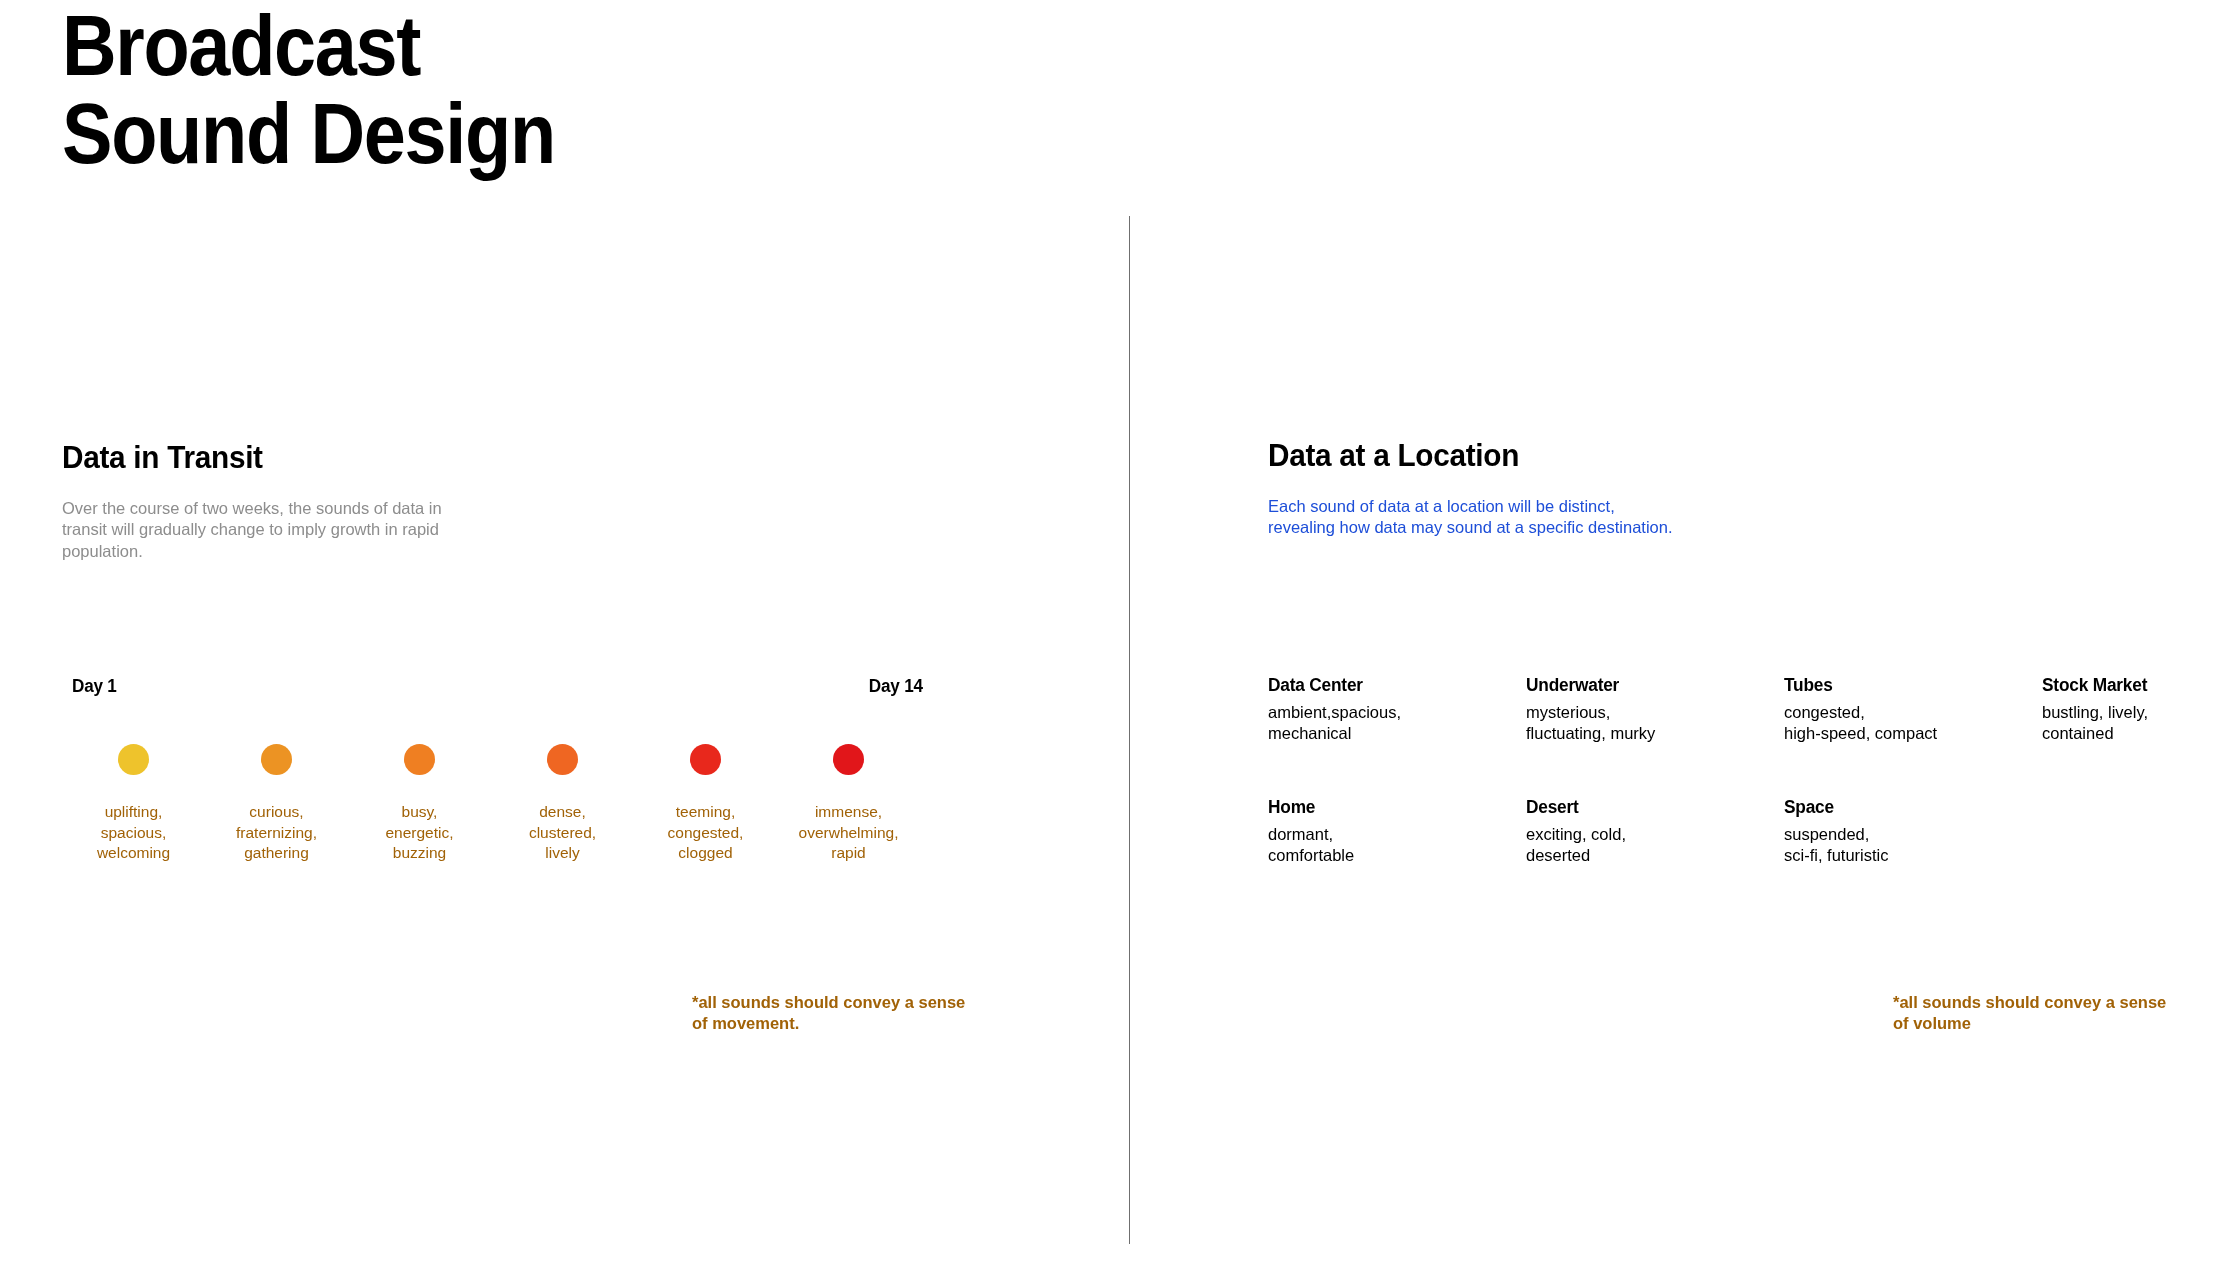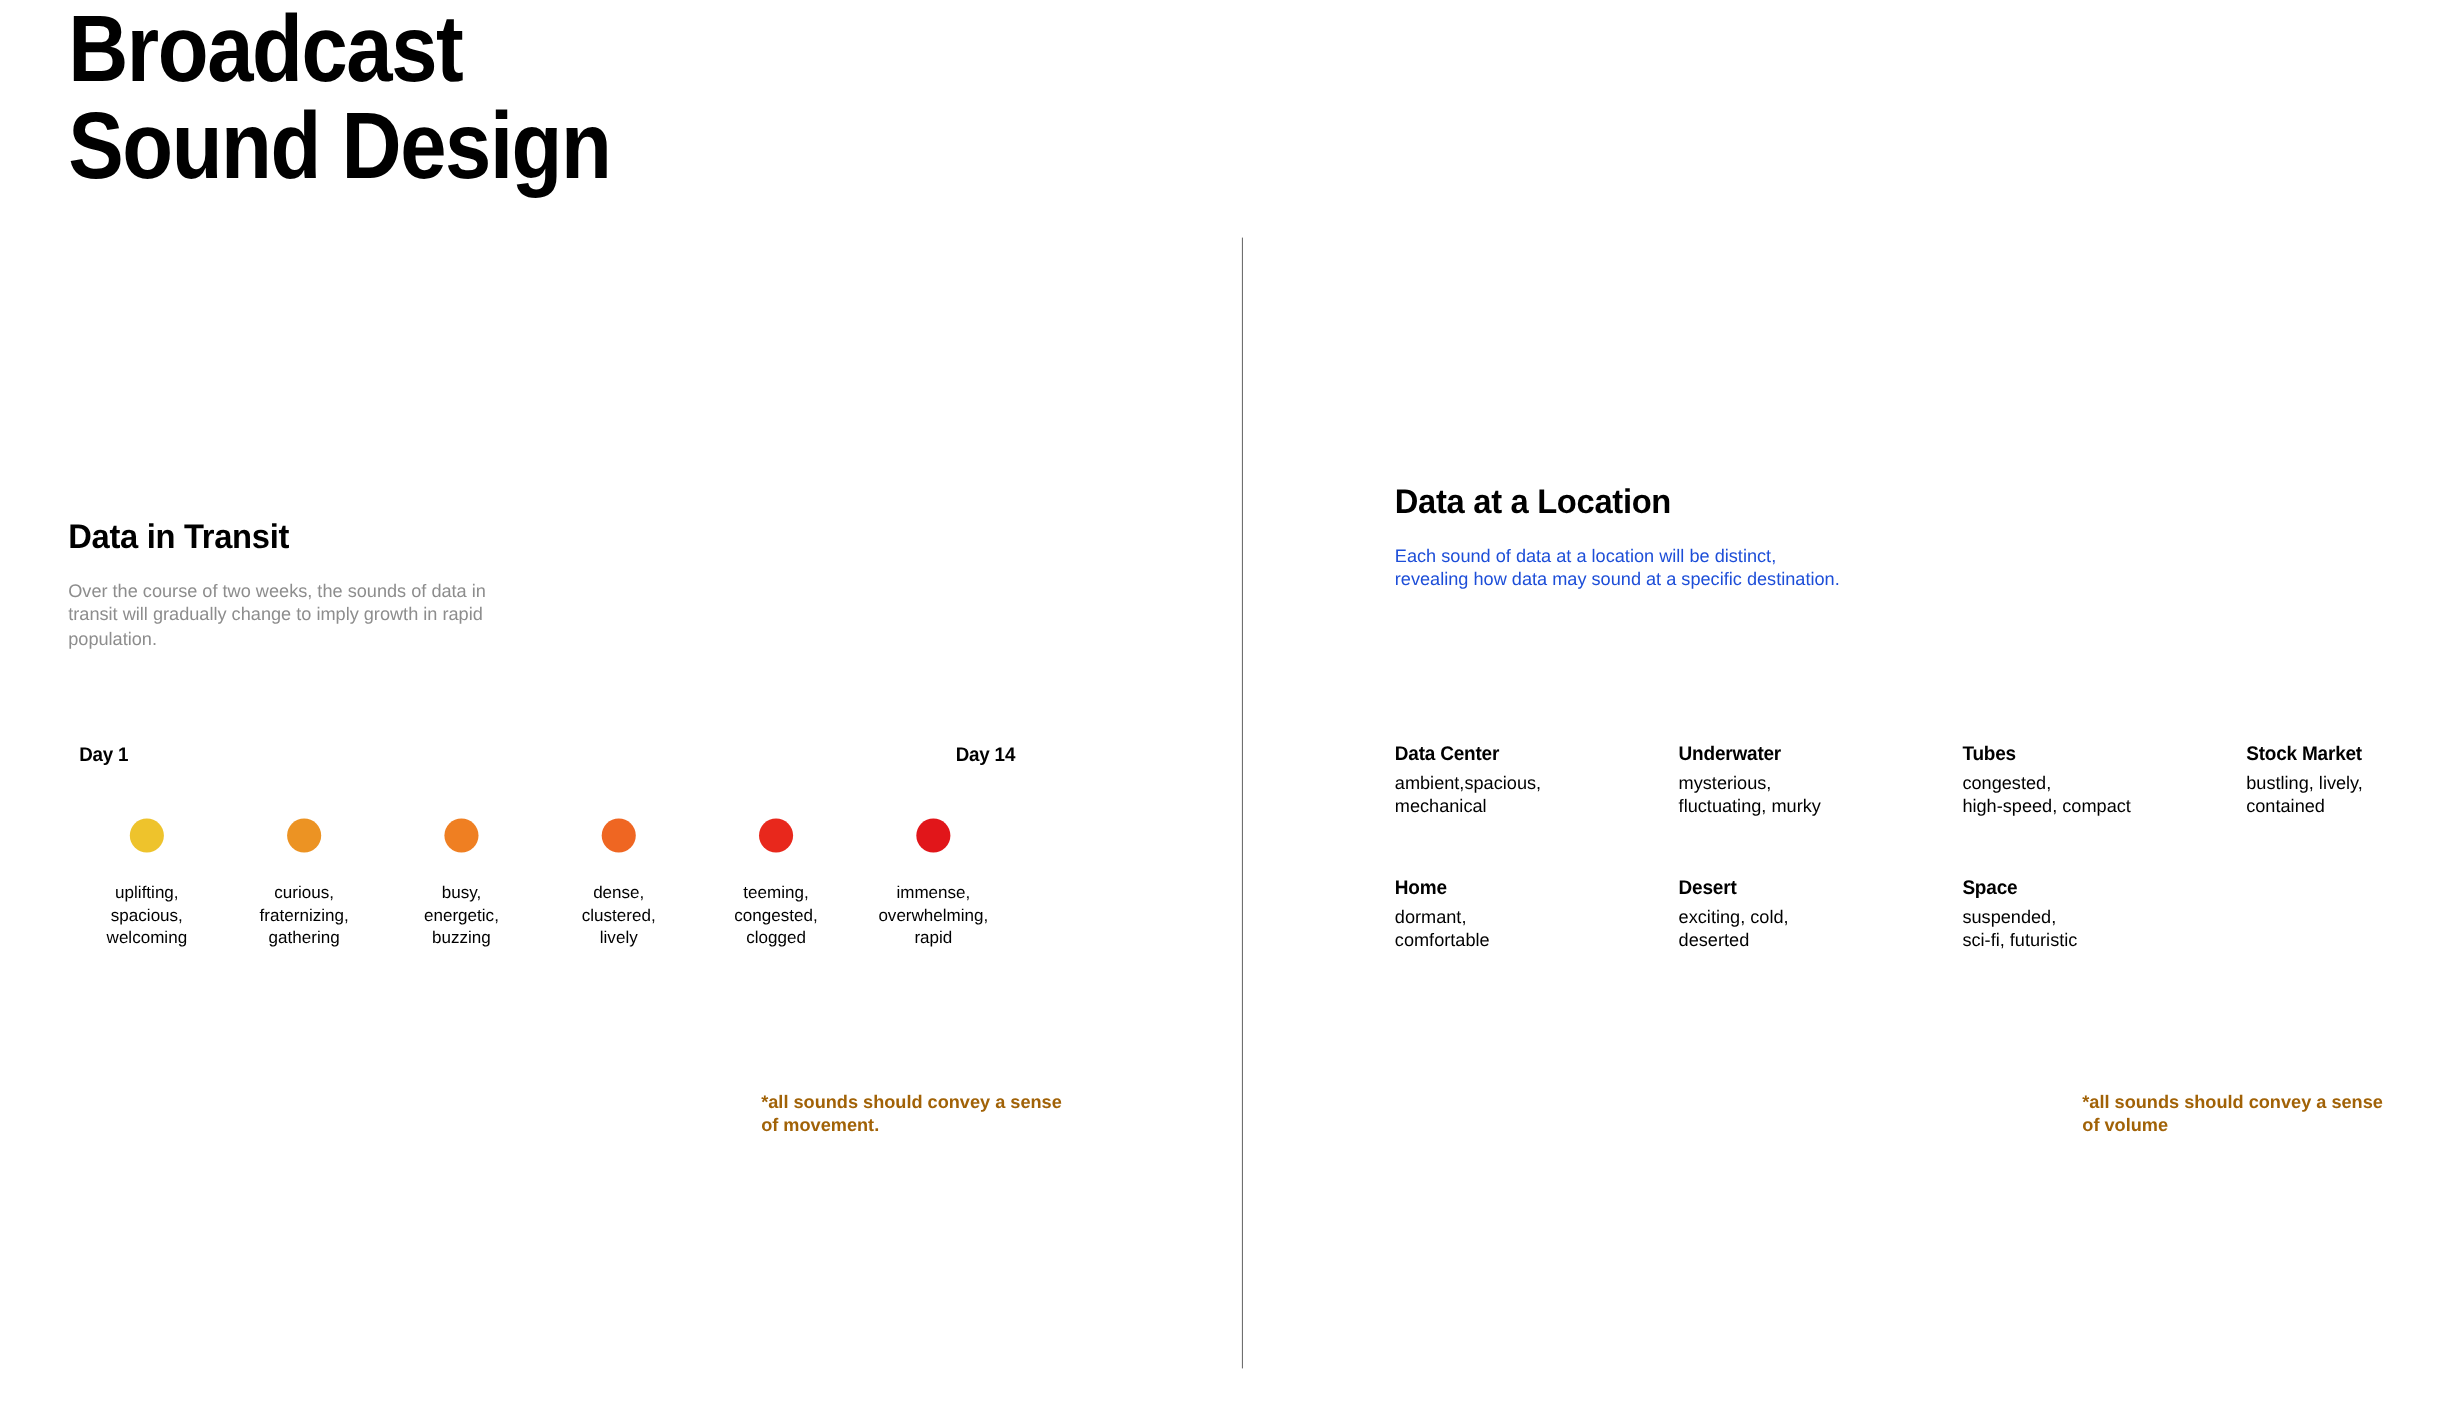--- a/index.html
+++ b/index.html
@@ -38,21 +38,21 @@
     top: 216px;
     width: 1px;
     height: 1028px;
     background: #6f6f6f;
   }
 
   
   .col-left {
     position: absolute;
     left: 62px;
-    top: 470px;
+    top: 440px;
     width: 1000px;
   }
   .col-right {
     position: absolute;
     left: 1268px;
     top: 438px;
     width: 900px;
   }
 
   .section-heading {
@@ -119,21 +119,21 @@
   .dot {
     width: 31px;
     height: 31px;
     border-radius: 50%;
     flex: none;
   }
   .dot-label {
     margin-top: 27px;
     font-size: 15.5px;
     line-height: 1.33;
-    color: #000000;
+    color: #a16207;
     text-align: center;
     white-space: pre-line;
   }
 
   
   .footnote {
     position: absolute;
     font-size: 16.5px;
     line-height: 1.29;
     color: #a16207;

